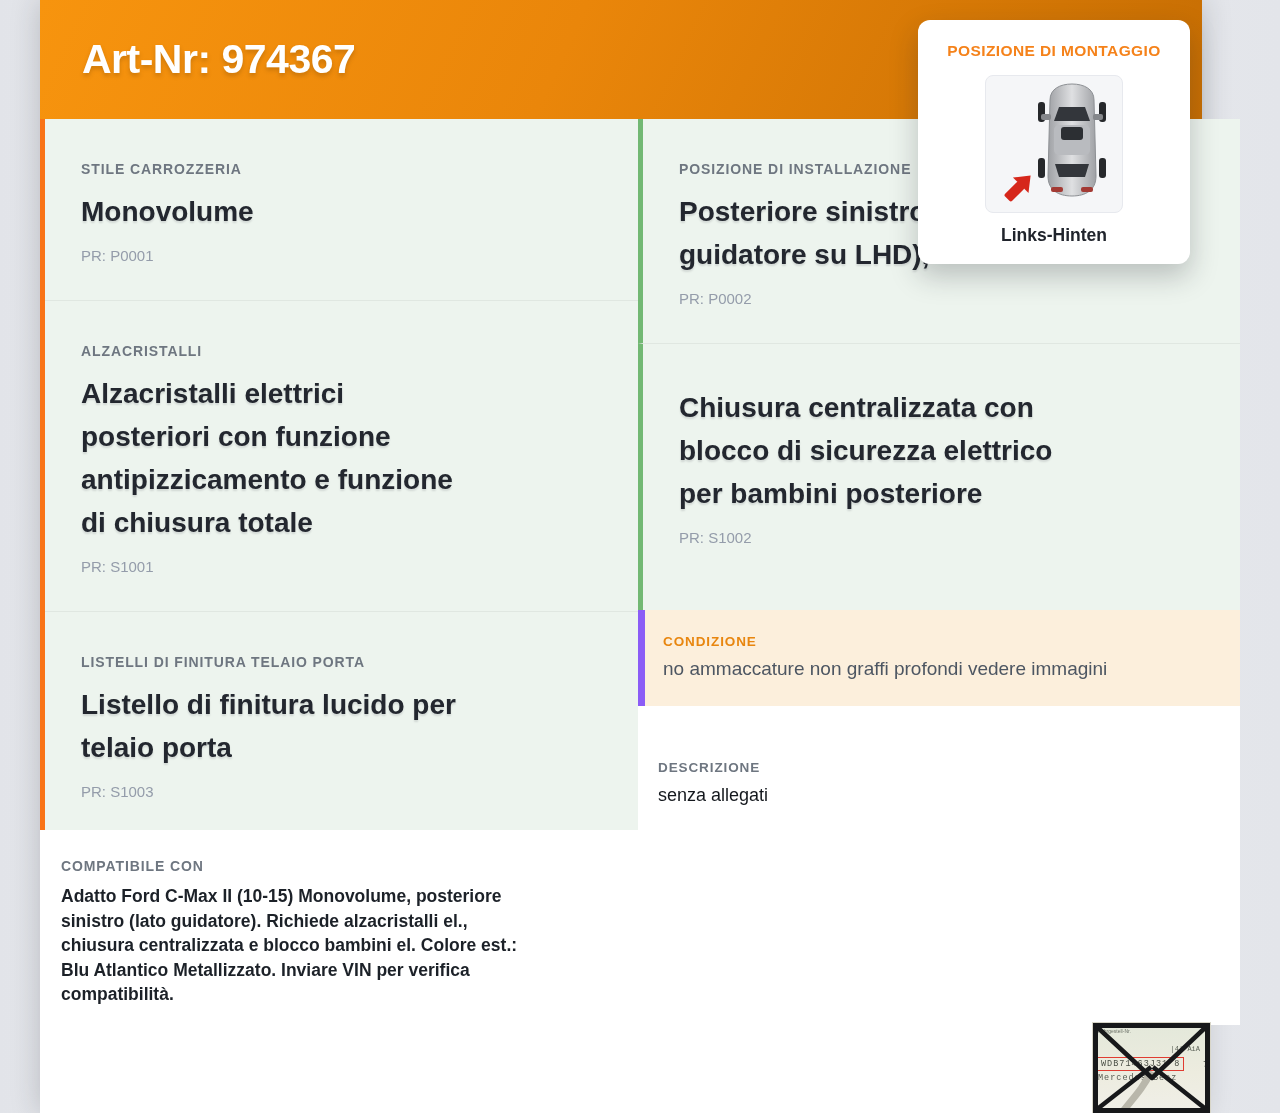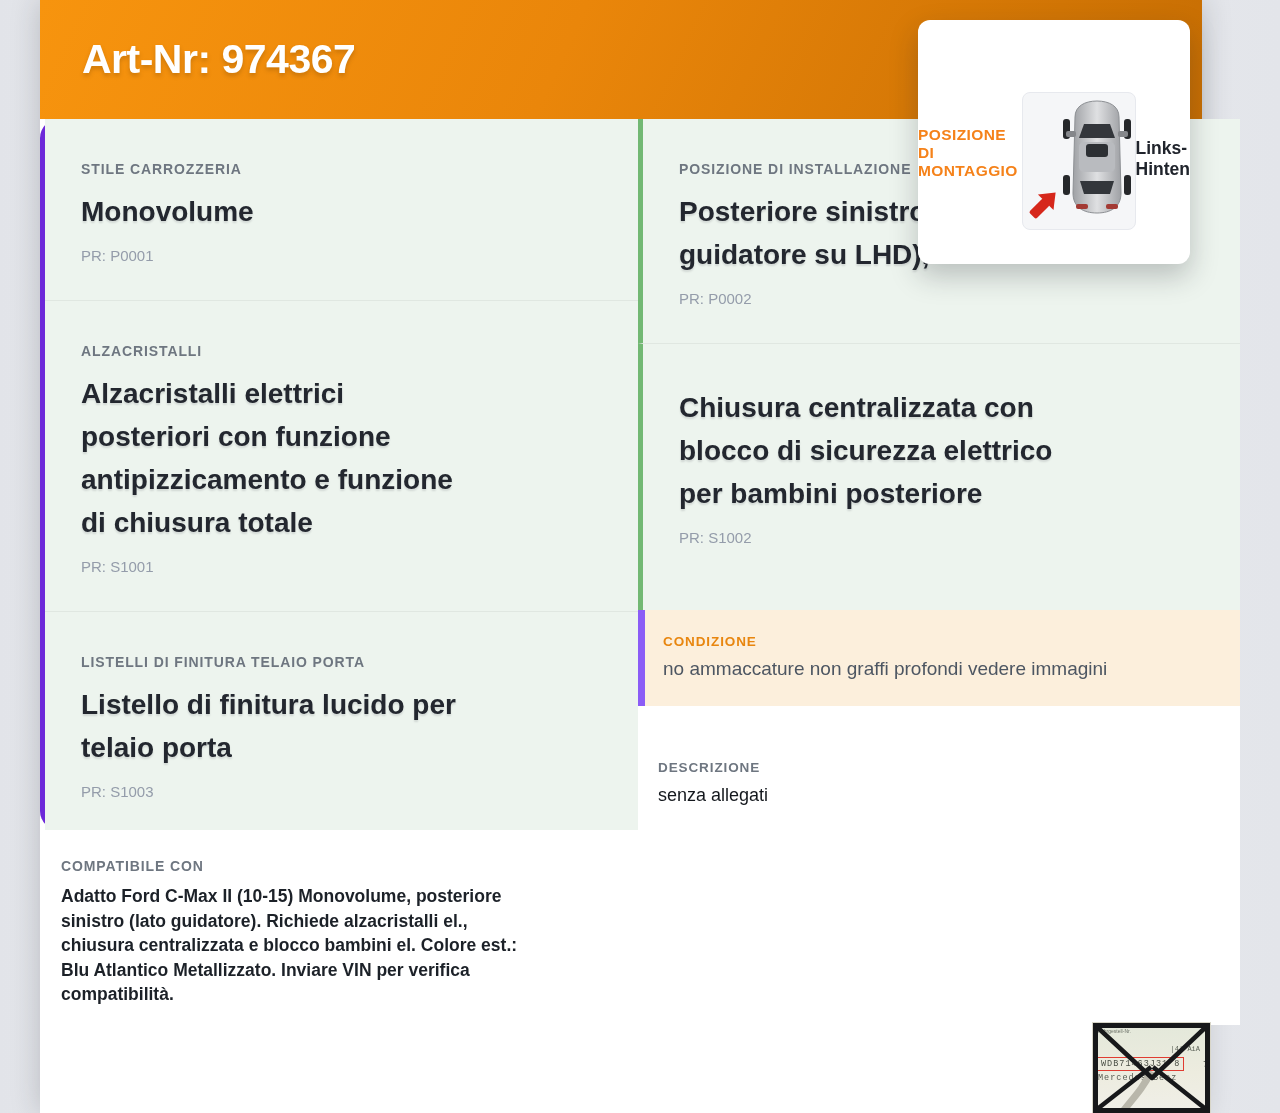--- a/index.html
+++ b/index.html
@@ -18,21 +18,21 @@
     height:119px; display:flex; align-items:center; padding-left:42px;
     background:linear-gradient(115deg,#f7940e 0%,#ea860a 45%,#c76e03 100%);
   }
   .title {
     color:#fff; font-size:41px; font-weight:700; letter-spacing:-.5px;
     text-shadow:0 3px 4px rgba(90,50,0,.25);
   }
   
   .main { display:grid; grid-template-columns:598px 602px; height:906px; }
   .col { display:flex; flex-direction:column; }
-  .green-strip { border-left:5px solid #6d28d9;border-radius:19px; }
+  .green-strip { border-left:5px solid #f97316; }
   .card { background:#edf4ee; padding:42px 38px 30px 36px; }
   .card + .card { border-top:1px solid #e0e7e1; }
   .r-green { border-left:5px solid #72b873; }
   .label {
     color:#6e7680; font-size:14px; font-weight:700; letter-spacing:.9px;
     margin-bottom:13px;
   }
   .value {
     color:#23272f; font-size:28px; font-weight:700; line-height:43px;
     white-space:pre-line; text-shadow:0 2px 2px rgba(40,45,55,.14);
@@ -58,21 +58,21 @@
   
   .footer {
     position:absolute; left:0; bottom:0; width:1200px; height:85px;
     background:#22252a; display:flex; align-items:center; padding-left:60px;
   }
   .footer-text { color:#fff; font-size:19.5px; font-weight:700; letter-spacing:.4px; }
   
   .mount-card {
     position:absolute; left:918px; top:20px; width:272px; height:244px;
     background:#fff; border-radius:12px; box-shadow:0 12px 28px rgba(30,35,45,.25);
-    display:flex; align-items:center; padding-top:22px;
+    display:flex; flex-direction:column; align-items:center; padding-top:22px;
     z-index:5;
   }
   .mount-title { color:#f5821a; font-size:15.5px; font-weight:700; letter-spacing:.4px; }
   .car-box {
     margin-top:15px; width:138px; height:138px; background:#f5f6f8;
     border:1px solid #e7e9ee; border-radius:8px;
     display:flex; align-items:center; justify-content:center;
   }
   .mount-caption { margin-top:12px; color:#20242c; font-size:17.5px; font-weight:700; }
   

